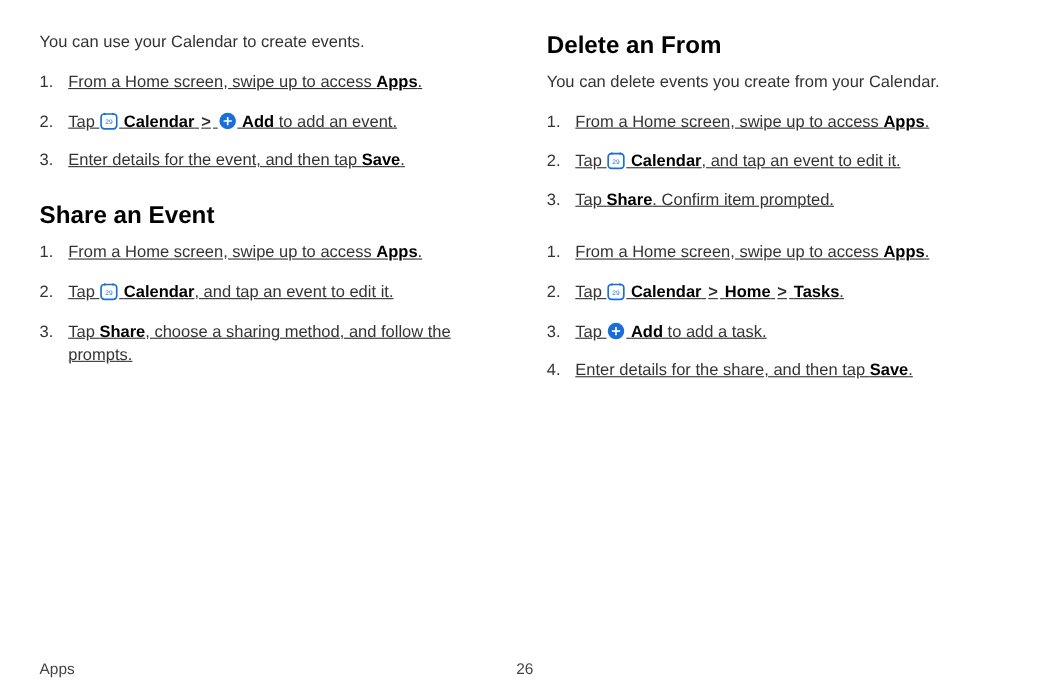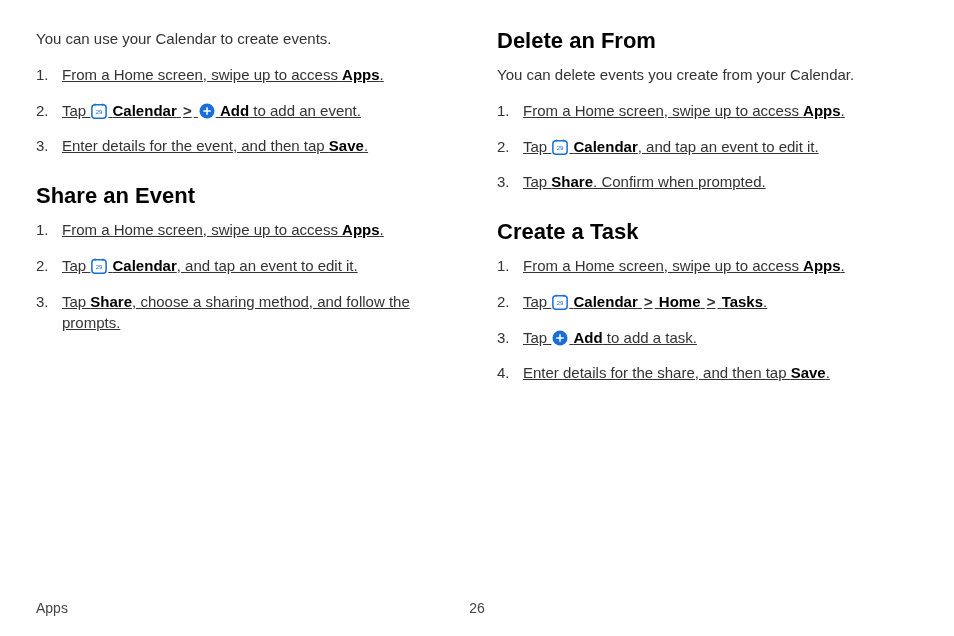--- a/index.html
+++ b/index.html
@@ -161,27 +161,26 @@
             <svg width="18" height="18" viewBox="0 0 24 24">
                 <rect x="2.5" y="3.5" width="19" height="18" rx="4" fill="none" stroke="#1a6ed8" stroke-width="2"></rect>
                 <rect x="6" y="2" width="2" height="3" rx="1" fill="#1a6ed8"></rect>
                 <rect x="16" y="2" width="2" height="3" rx="1" fill="#1a6ed8"></rect>
                 <text x="12" y="16" text-anchor="middle" font-size="8" fill="#1a6ed8" font-family="Arial">29</text>
               </svg>
           </span>
           <span class="bold">Calendar</span><span>, and tap an event to edit it.</span>
         </li>
         <li>
-          <span>Tap </span><span class="bold">Share</span><span>. Confirm when prompted.</span>
-        </li>
-      </ol>
-    </div>
-
-    <div class="section">
-      <h2 class="section-heading">Create a Task</h2>
+          <span>Tap </span><span class="bold">Share</span><span>. Confirm item prompted.</span>
+        </li>
+      </ol>
+    </div>
+
+    <div class="section">
       <ol>
         <li>
           <span>From a Home screen, swipe up to access </span><span class="bold">Apps</span><span>.</span>
         </li>
         <li>
           <span>Tap </span>
           <span class="icon calendar-icon">
             <svg width="18" height="18" viewBox="0 0 24 24">
                 <rect x="2.5" y="3.5" width="19" height="18" rx="4" fill="none" stroke="#1a6ed8" stroke-width="2"></rect>
                 <rect x="6" y="2" width="2" height="3" rx="1" fill="#1a6ed8"></rect>

